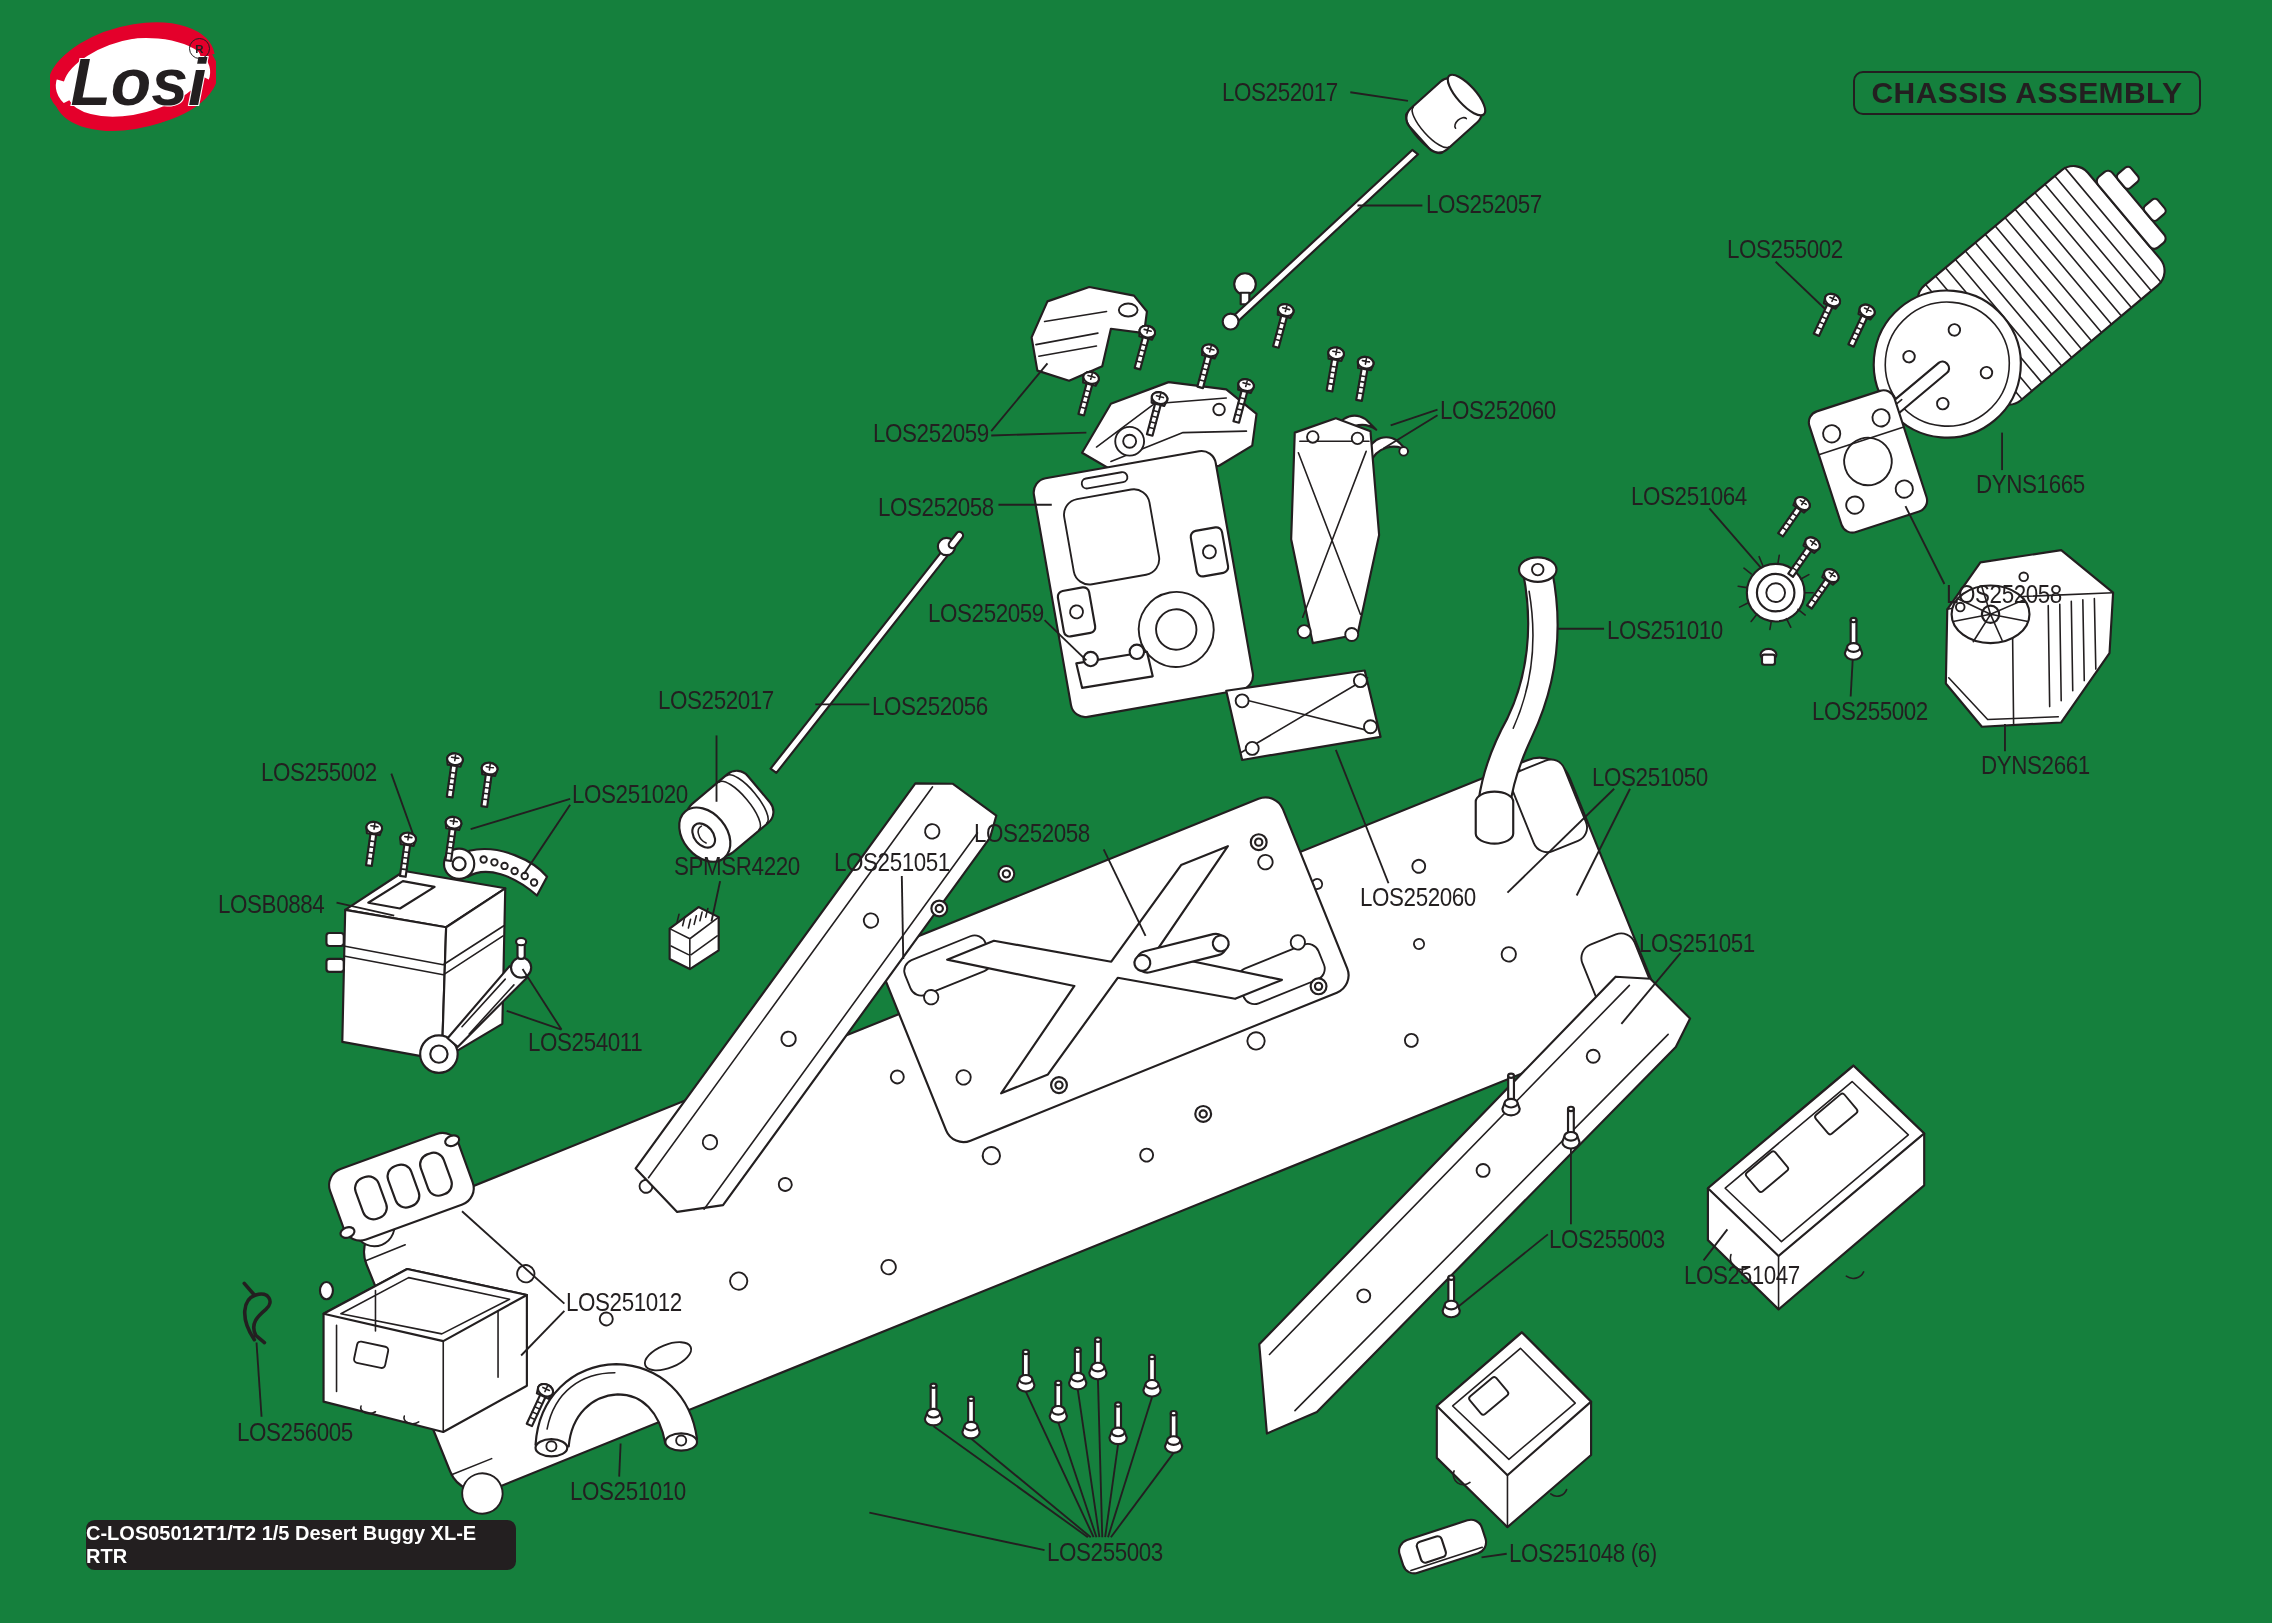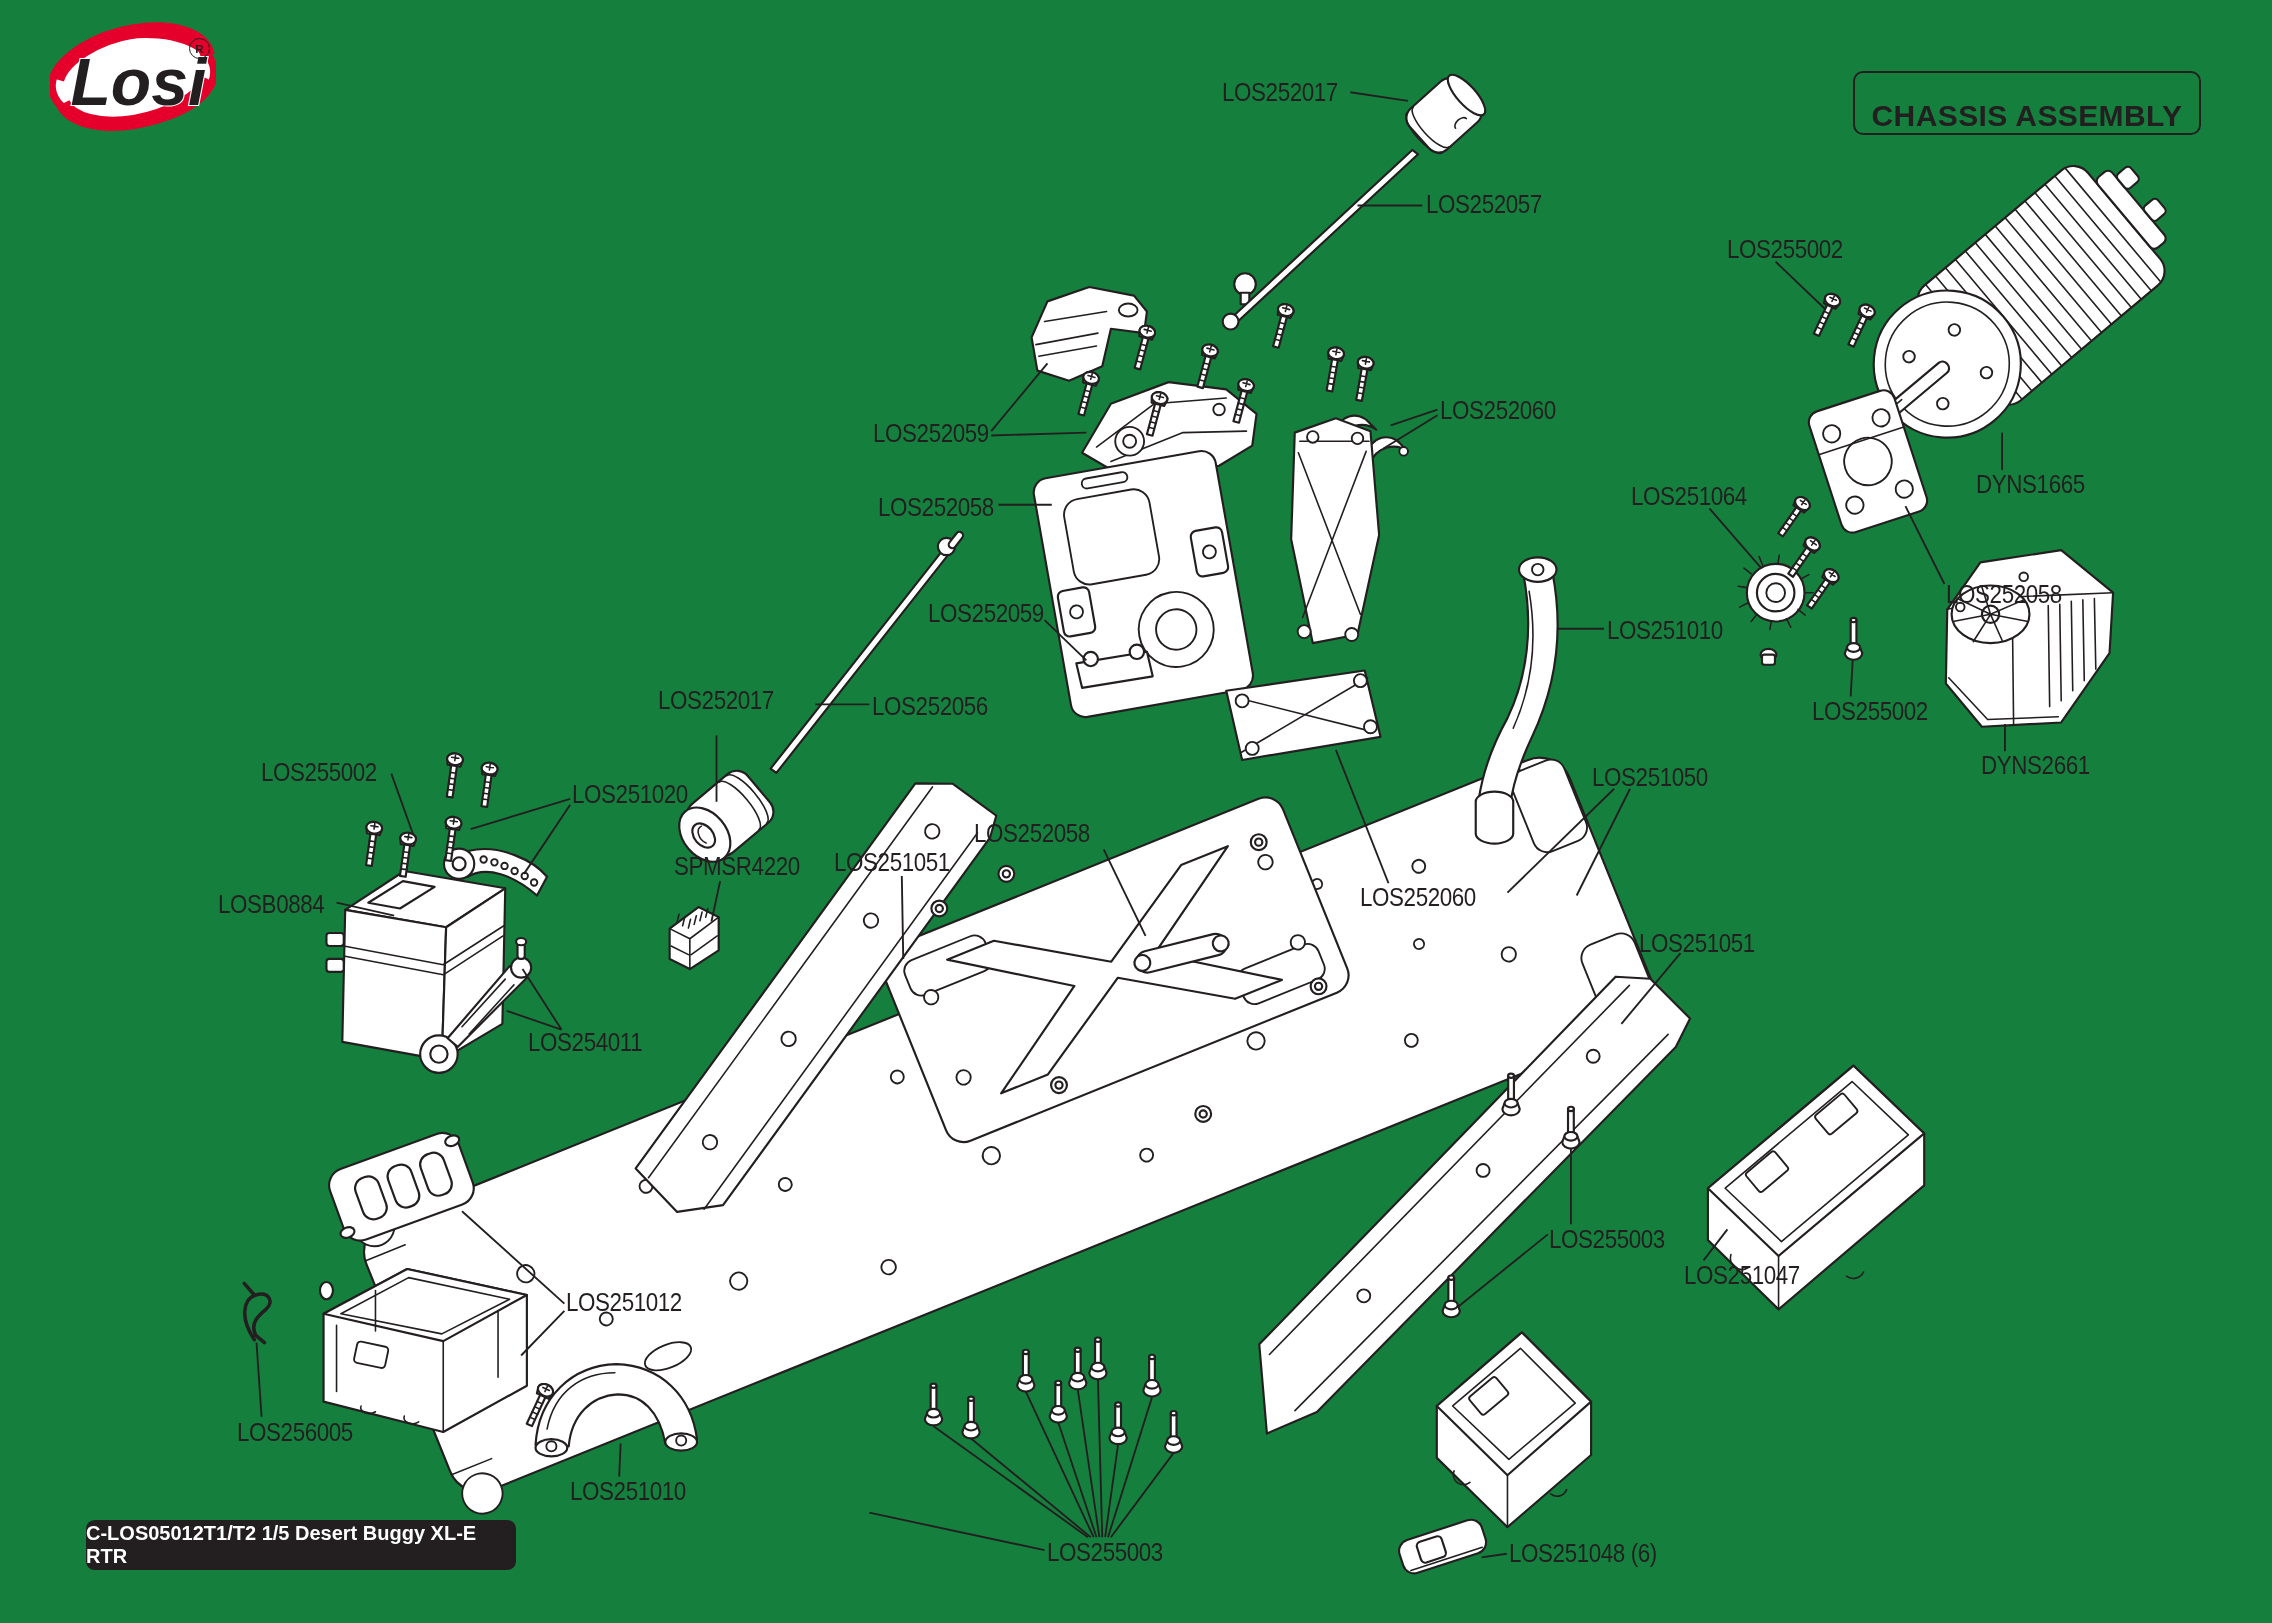--- a/index.html
+++ b/index.html
@@ -4,22 +4,22 @@
 <style>
   html,body{margin:0;padding:0;background:#fff;}
   #canvas{position:relative;width:2273px;height:1623px;background:#15803d;overflow:hidden;
           font-family:"Liberation Sans",sans-serif;color:#231f20;}
   svg{position:absolute;left:0;top:0;}
   .part{fill:#ffffff;stroke:#231f20;stroke-width:3;stroke-linejoin:round;stroke-linecap:round;}
   .thin{fill:none;stroke:#231f20;stroke-width:2.2;stroke-linejoin:round;stroke-linecap:round;}
   .hole{fill:#ffffff;stroke:#231f20;stroke-width:2.6;}
   .plabel{position:absolute;white-space:nowrap;font-size:22.4px;line-height:1;
           letter-spacing:-0.4px;color:#231f20;transform:scaleY(1.12);transform-origin:left top;}
-  #title-box{position:absolute;left:1853px;top:71px;width:348px;height:64px;border:2.9px solid #231f20;
-             border-radius:10px;display:flex;align-items:flex-end;justify-content:center;
+  #title-box{position:absolute;left:1853px;top:71px;width:348px;height:44px;border:2.9px solid #231f20;
+             border-radius:10px;display:flex;align-items:center;justify-content:center;
              font-size:30px;font-weight:bold;letter-spacing:0.4px;box-sizing:border-box;}
   #footer-box{position:absolute;left:86px;top:1520px;width:430px;height:50px;background:#231f20;
               border-radius:8.7px;display:flex;align-items:center;justify-content:flex-start;
               color:#ffffff;font-size:20px;font-weight:bold;box-sizing:border-box;}
   #logo{position:absolute;left:50px;top:20px;width:166px;height:115px;}
   #logo-reg{position:absolute;left:189px;top:38px;width:19px;height:19px;border:1.8px solid #231f20;
             border-radius:50%;display:flex;align-items:center;justify-content:center;
             font-size:11.5px;font-weight:bold;}
 </style>
 </head>

